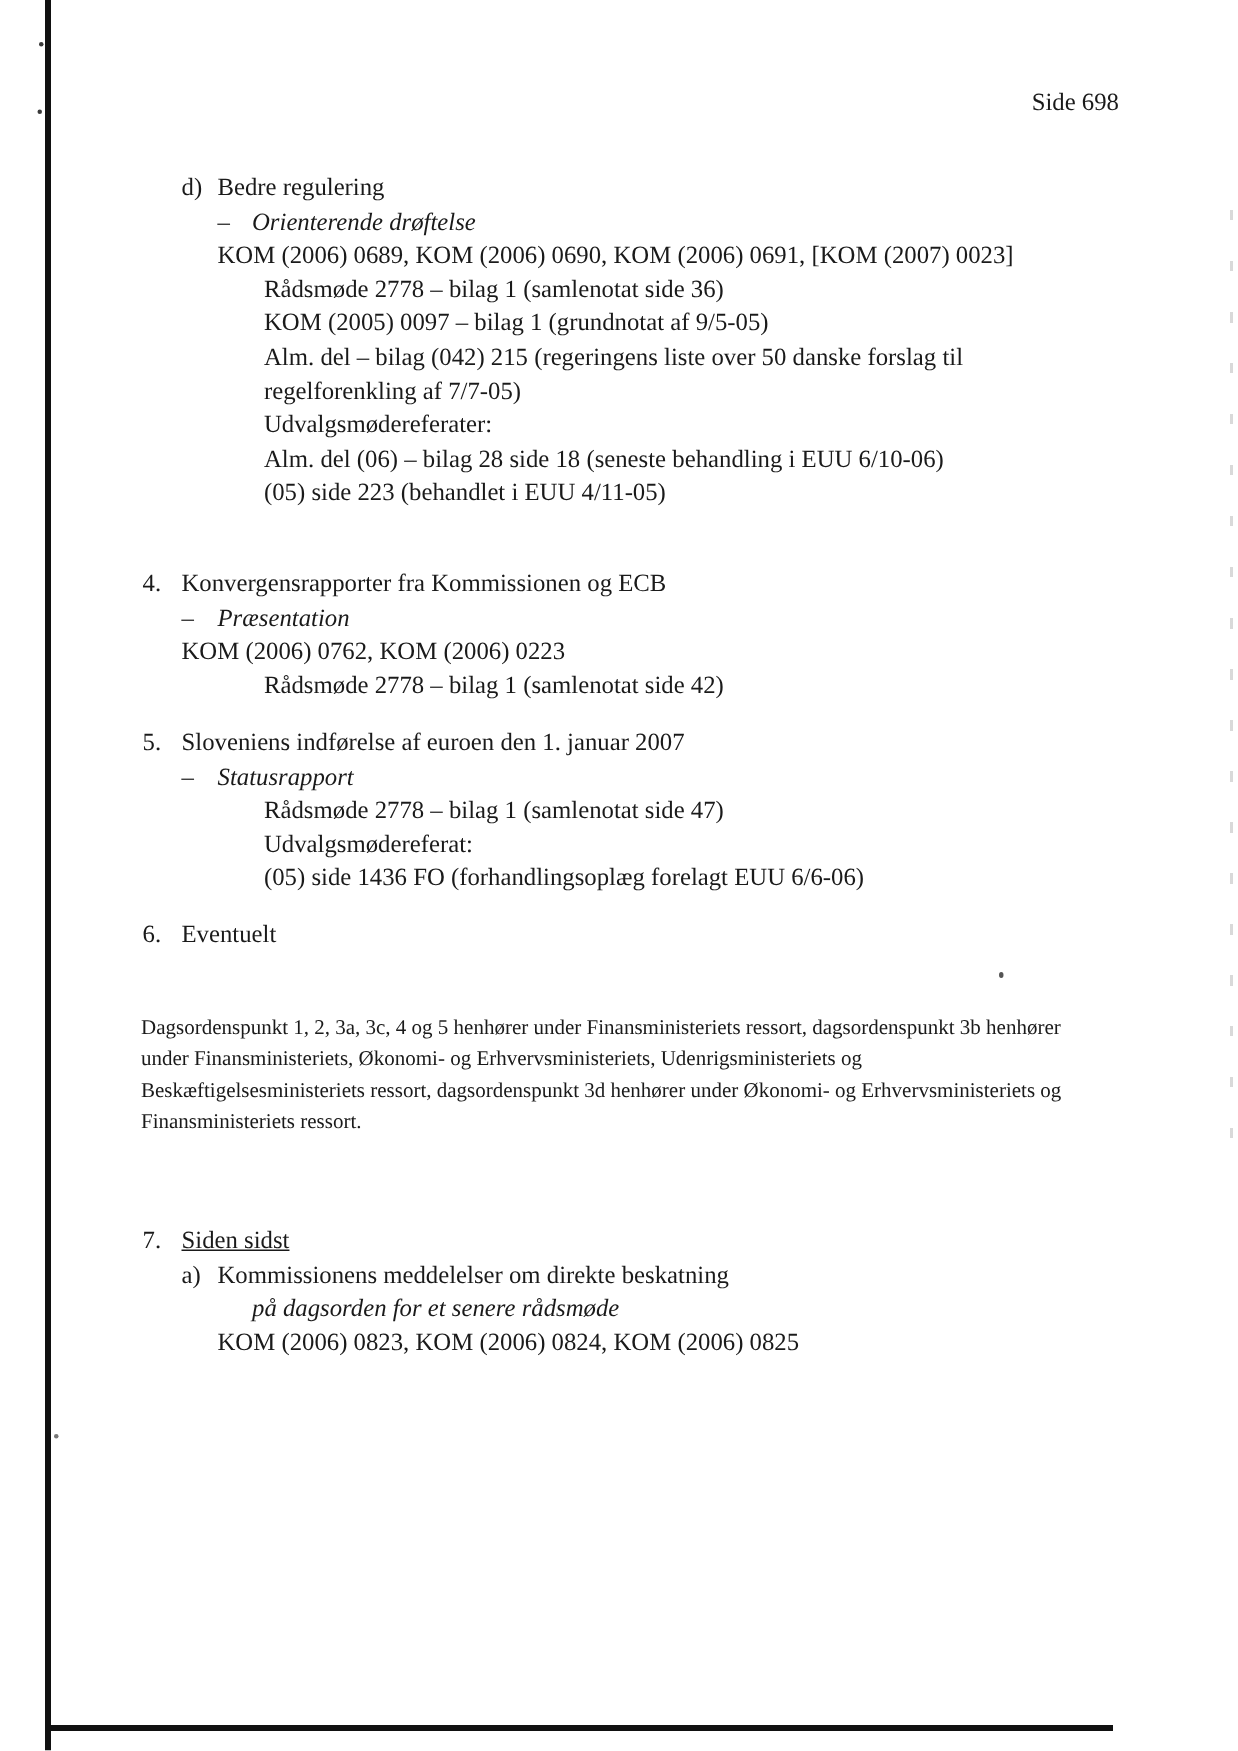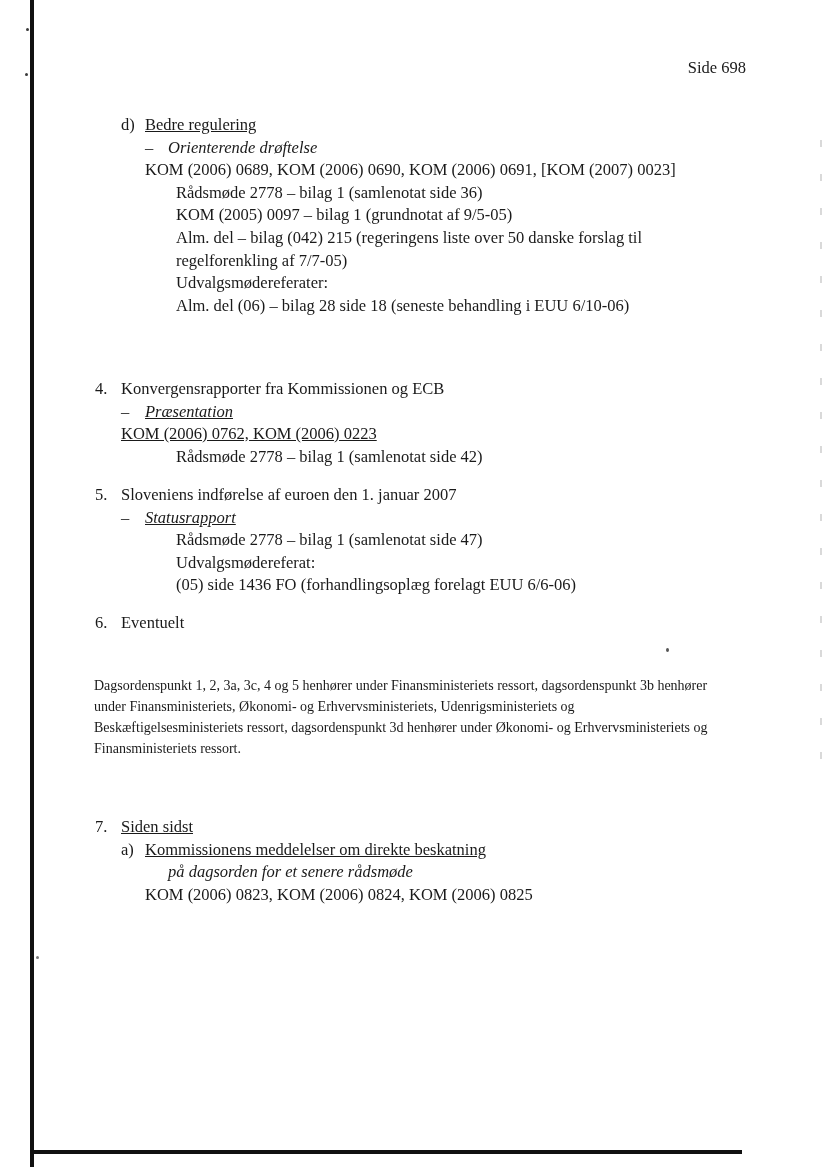--- a/index.html
+++ b/index.html
@@ -16,21 +16,21 @@
     left: 95px;
     font-size: 16.5px;
     line-height: 22.6px;
     width: 680px;
   }
   .line { min-height: 22.6px; }
   .mk26 { display: inline-block; width: 26px; }
   .mk24 { display: inline-block; width: 24px; }
   .dash24 { display: inline-block; width: 24px; }
   .dash23 { display: inline-block; width: 23px; }
-  .ind26 { padding-left: 26px; text-decoration: underline; }
+  .ind26 { padding-left: 26px; }
   .ind50 { padding-left: 50px; }
   .ind73 { padding-left: 73px; }
   .ind81 { padding-left: 81px; }
   .it { font-style: italic; margin-top: 28px; }
   .u { text-decoration: underline; }
   .refs { width: 536px; }
   .page-number {
     position: absolute;
     top: 58px;
     right: 79px;
@@ -94,20 +94,21 @@
 <div class="doc-block" style="top:114px">
   <div class="line ind26"><span class="mk24">d)</span><span>Bedre regulering</span></div>
   <div class="line ind50"><span class="dash23">–</span><span class="it">Orienterende drøftelse</span></div>
   <div class="line ind50">KOM (2006) 0689, KOM (2006) 0690, KOM (2006) 0691, [KOM (2007) 0023]</div>
   <div class="refs ind81">
     <div class="line">Rådsmøde 2778 – bilag 1 (samlenotat side 36)</div>
     <div class="line">KOM (2005) 0097 – bilag 1 (grundnotat af 9/5-05)</div>
     <div class="line">Alm. del – bilag (042) 215 (regeringens liste over 50 danske forslag til regelforenkling af 7/7-05)</div>
     <div class="line">Udvalgsmødereferater:</div>
     <div class="line">Alm. del (06) – bilag 28 side 18 (seneste behandling i EUU 6/10-06)</div>
+    <div class="line">(05) side 223 (behandlet i EUU 4/11-05)</div>
   </div>
 </div>
 
 <div class="doc-block" style="top:378px">
   <div class="line"><span class="mk26">4.</span><span>Konvergensrapporter fra Kommissionen og ECB</span></div>
   <div class="line ind26"><span class="dash24">–</span><span class="it">Præsentation</span></div>
   <div class="line ind26">KOM (2006) 0762, KOM (2006) 0223</div>
   <div class="refs ind81">
     <div class="line">Rådsmøde 2778 – bilag 1 (samlenotat side 42)</div>
   </div>

